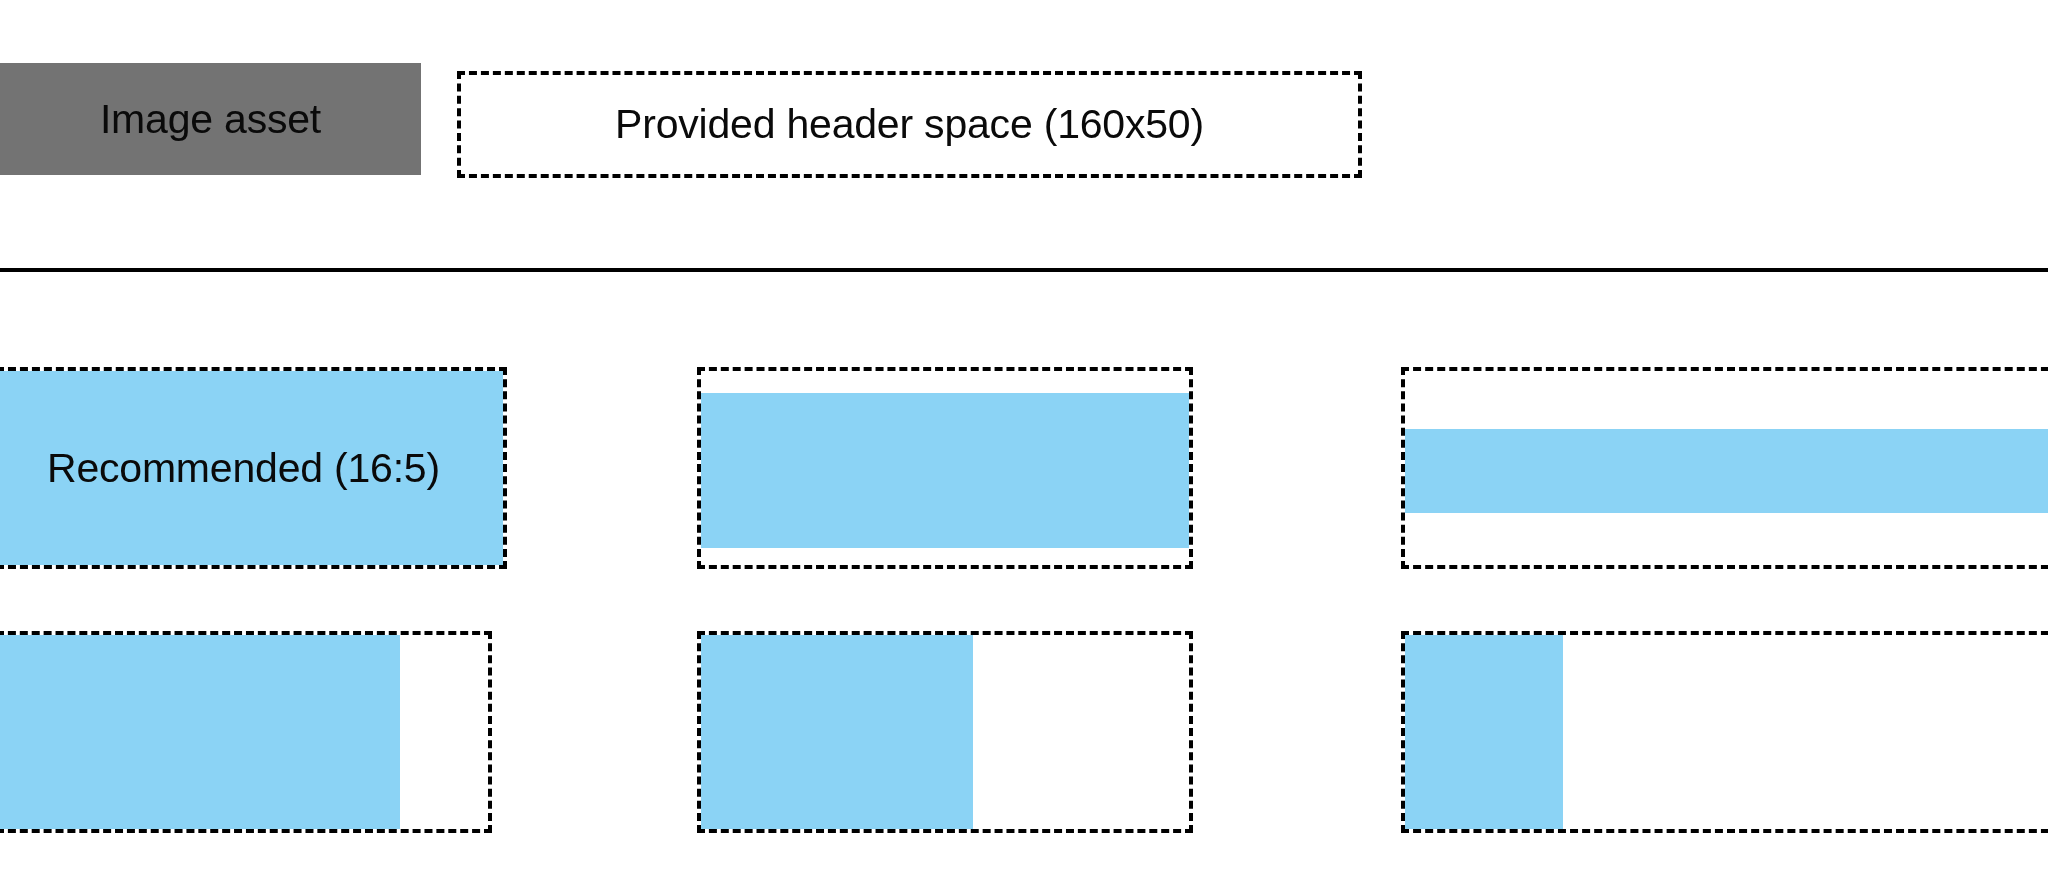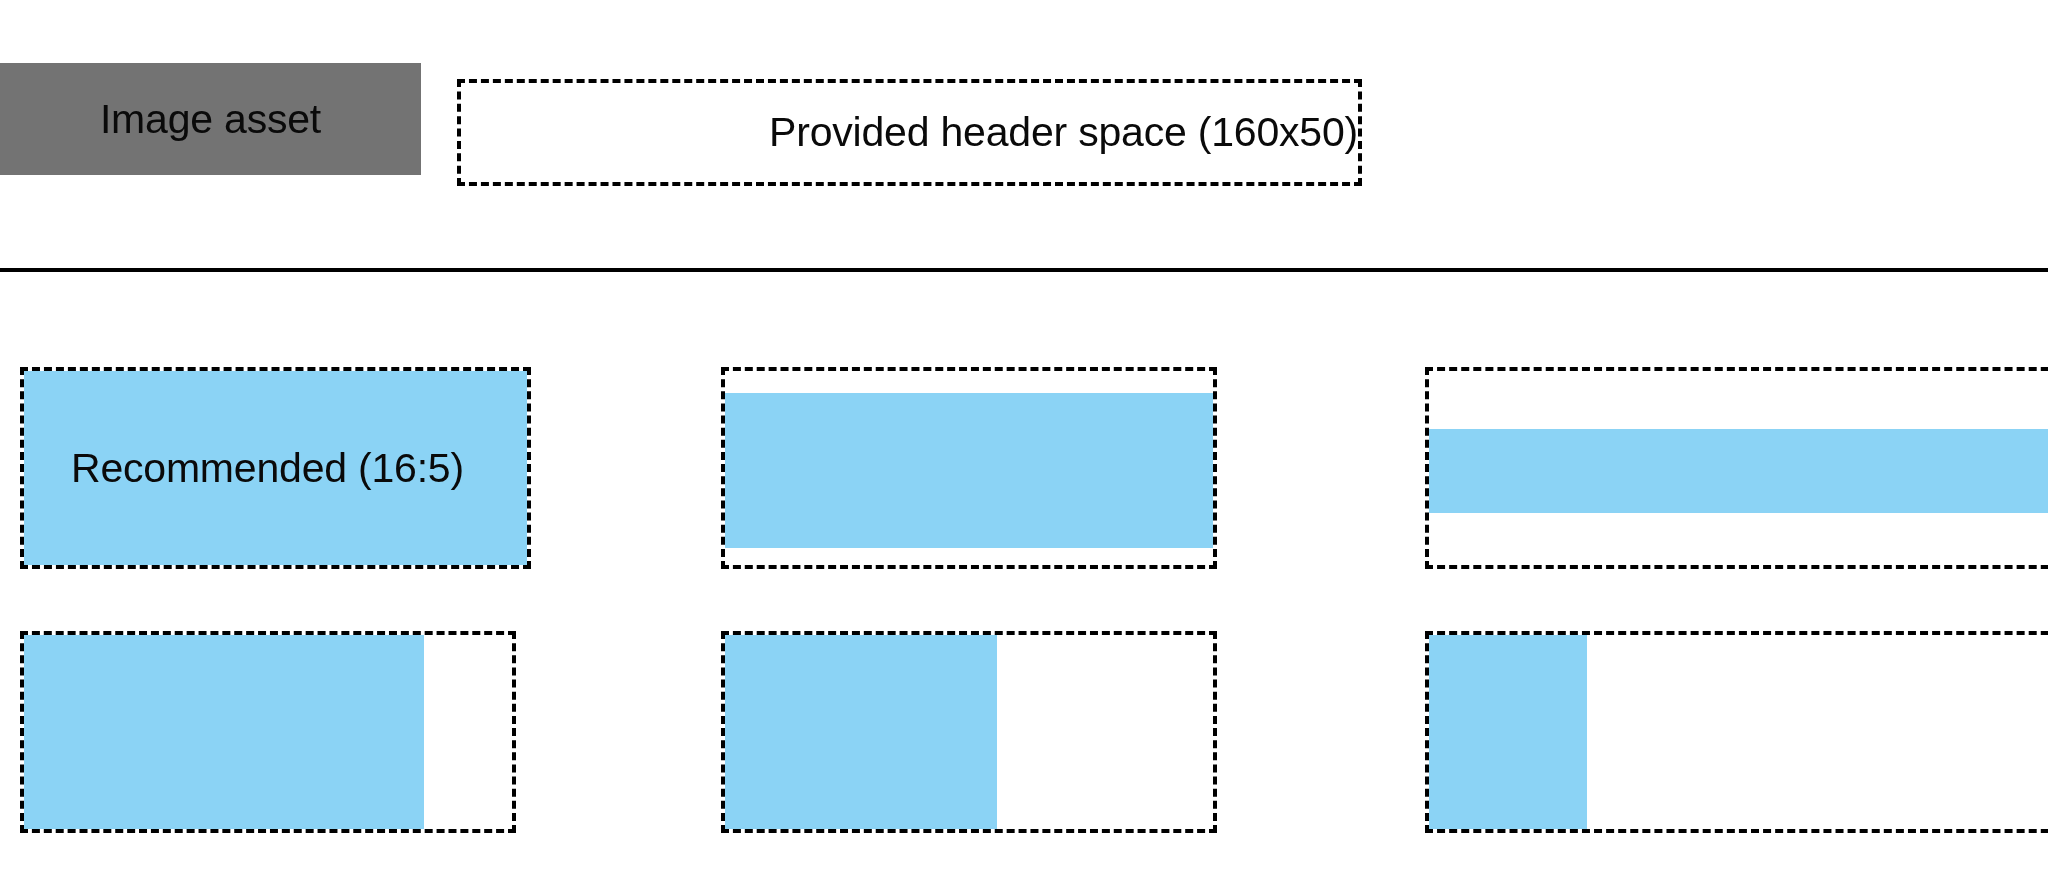--- a/index.html
+++ b/index.html
@@ -48,28 +48,28 @@
     font-size: 41px;
     line-height: 1;
     color: #0a0a0a;
     letter-spacing: -0.2px;
     white-space: nowrap;
   }
 
   .header-space-box {
     position: absolute;
     left: 457px;
-    top: 16px;
+    top: 8px;
     width: 905px;
     height: 107px;
     box-sizing: border-box;
     border: 4px dashed #000000;
     display: flex;
     align-items: center;
-    justify-content: flex-end;
+    justify-content: center;
     background: transparent;
   }
   .header-space-box .hs-label {
     font-size: 41px;
     line-height: 1;
     color: #0a0a0a;
     letter-spacing: -0.2px;
     white-space: nowrap;
   }
 
@@ -83,21 +83,20 @@
     background: #000000;
   }
 
   
   .grid {
     position: absolute;
     left: 0;
     top: 0;
     width: 1788px;
     height: 896px;
-    margin-left: 24px;
   }
 
   .card {
     position: absolute;
     box-sizing: border-box;
     border: 4px dashed #000000;
     background: transparent;
     overflow: hidden;
   }
 

